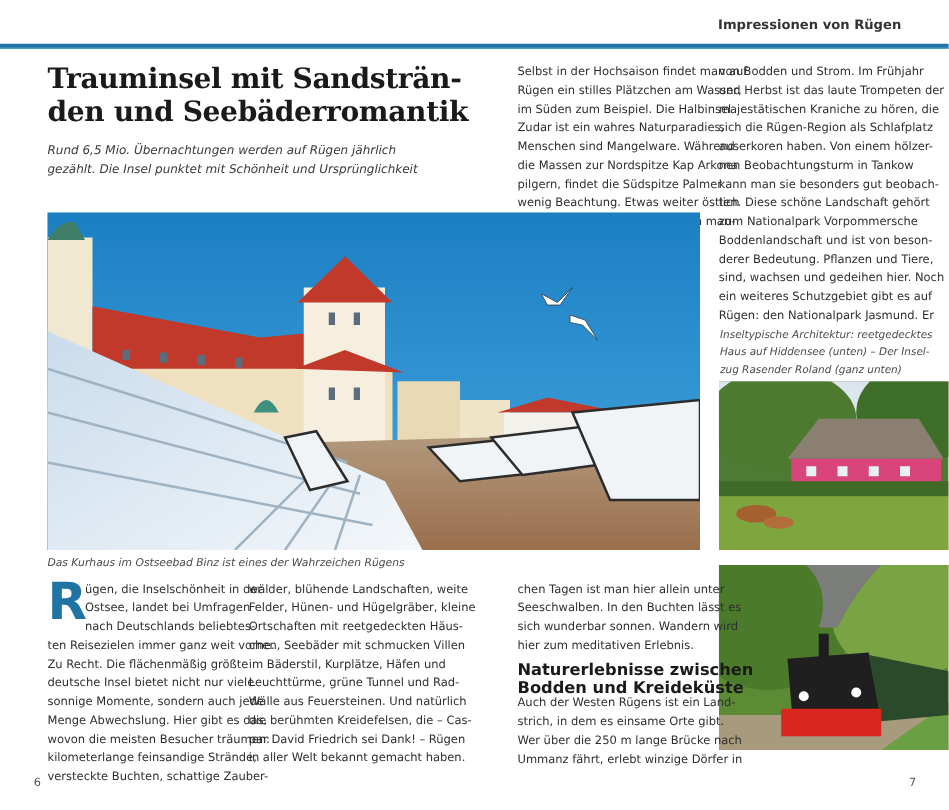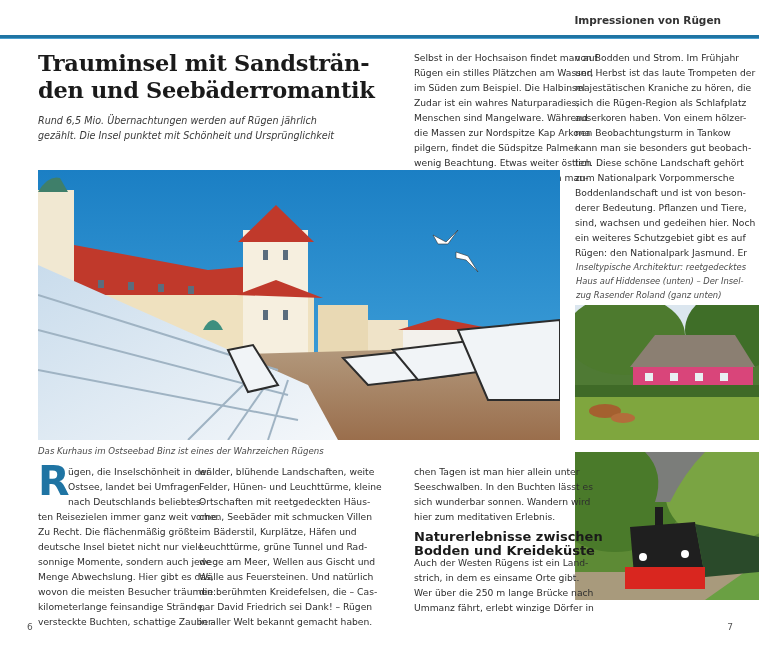--- a/index.html
+++ b/index.html
@@ -246,26 +246,25 @@
   <span class="ln">deutsche Insel bietet nicht nur viele</span>
   <span class="ln">sonnige Momente, sondern auch jede</span>
   <span class="ln">Menge Abwechslung. Hier gibt es das,</span>
   <span class="ln">wovon die meisten Besucher träumen:</span>
   <span class="ln">kilometerlange feinsandige Strände,</span>
   <span class="ln">versteckte Buchten, schattige Zauber-</span>
 </div>
 
 <div class="col" style="left:199px; top:464px; width:148px;">
   <span class="ln">wälder, blühende Landschaften, weite</span>
-  <span class="ln">Felder, Hünen- und Leuchttürme, kleine</span>
+  <span class="ln">Felder, Hünen- und Hügelgräber, kleine</span>
   <span class="ln">Ortschaften mit reetgedeckten Häus-</span>
   <span class="ln">chen, Seebäder mit schmucken Villen</span>
   <span class="ln">im Bäderstil, Kurplätze, Häfen und</span>
   <span class="ln">Leuchttürme, grüne Tunnel und Rad-</span>
-  <span class="ln">wege am Meer, Wellen aus Gischt und</span>
   <span class="ln">Wälle aus Feuersteinen. Und natürlich</span>
   <span class="ln">die berühmten Kreidefelsen, die – Cas-</span>
   <span class="ln">par David Friedrich sei Dank! – Rügen</span>
   <span class="ln last">in aller Welt bekannt gemacht haben.</span>
 </div>
 
 <div class="col" style="left:414px; top:464px; width:148px;">
   <span class="ln">chen Tagen ist man hier allein unter</span>
   <span class="ln">Seeschwalben. In den Buchten lässt es</span>
   <span class="ln">sich wunderbar sonnen. Wandern wird</span>

